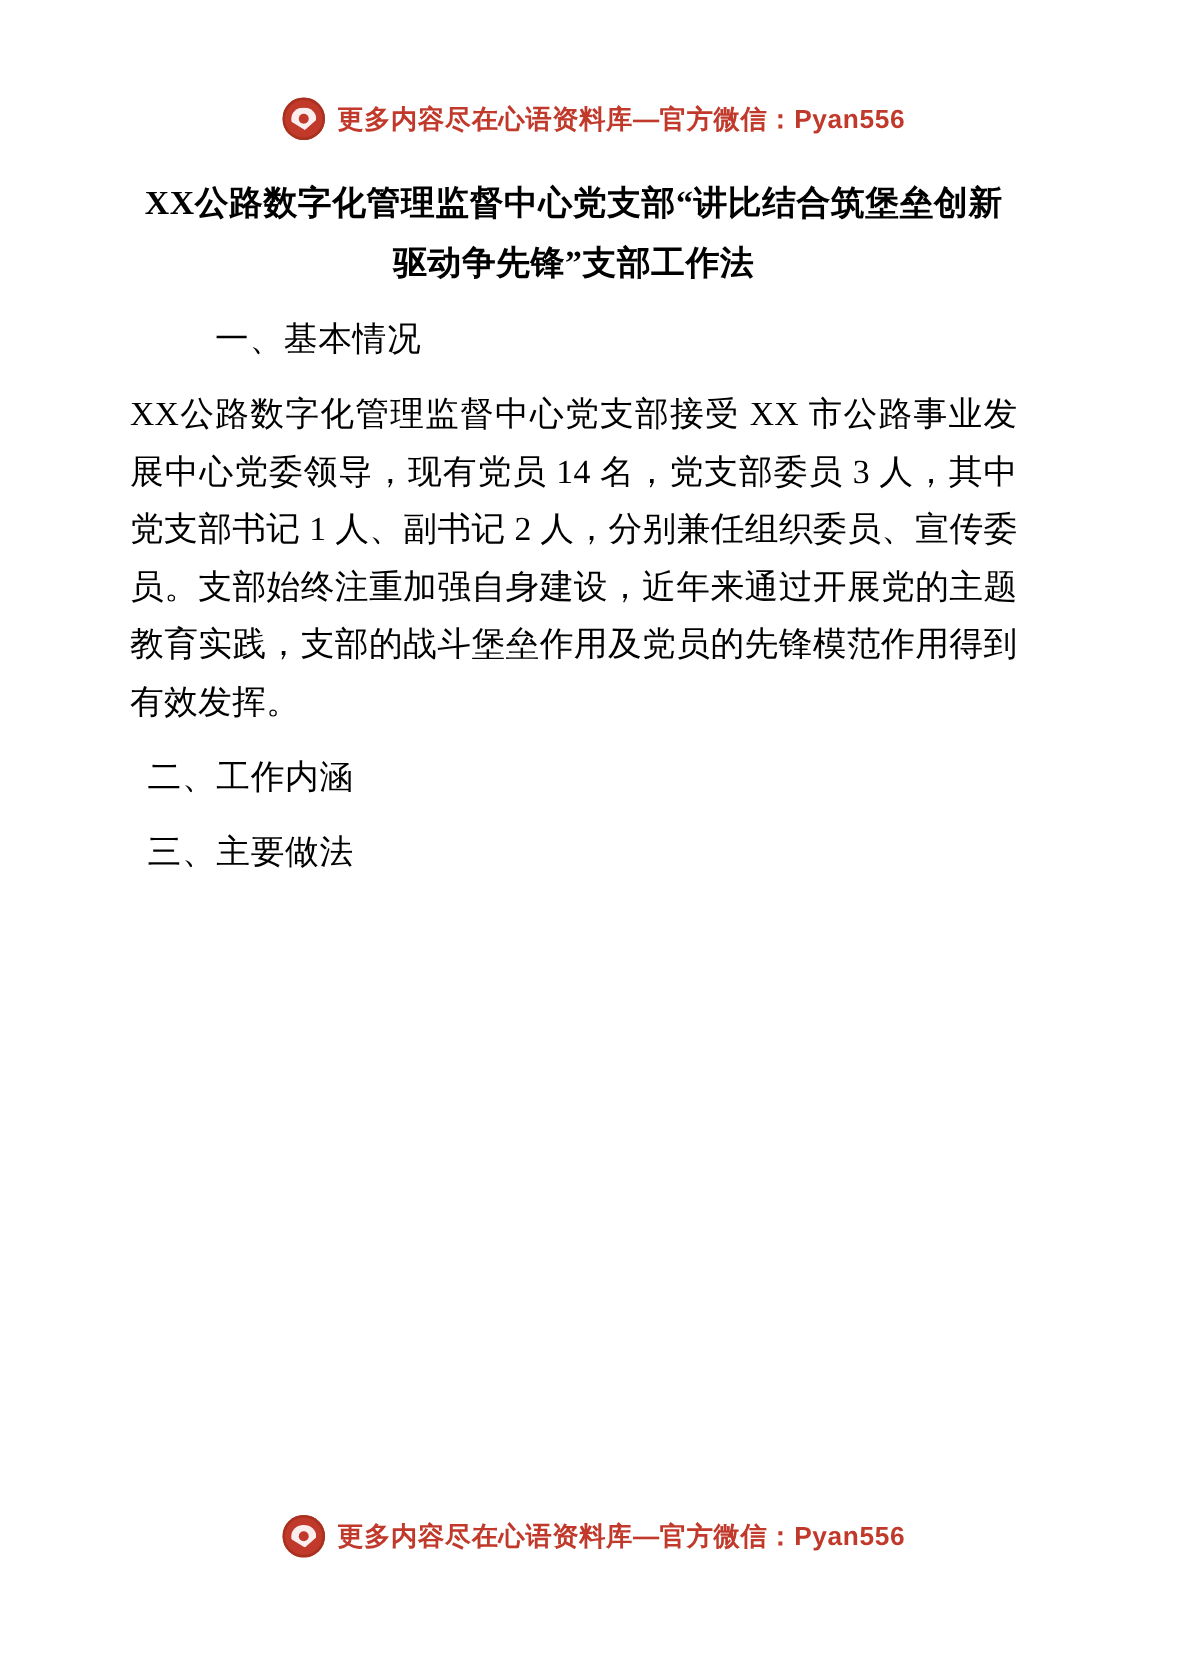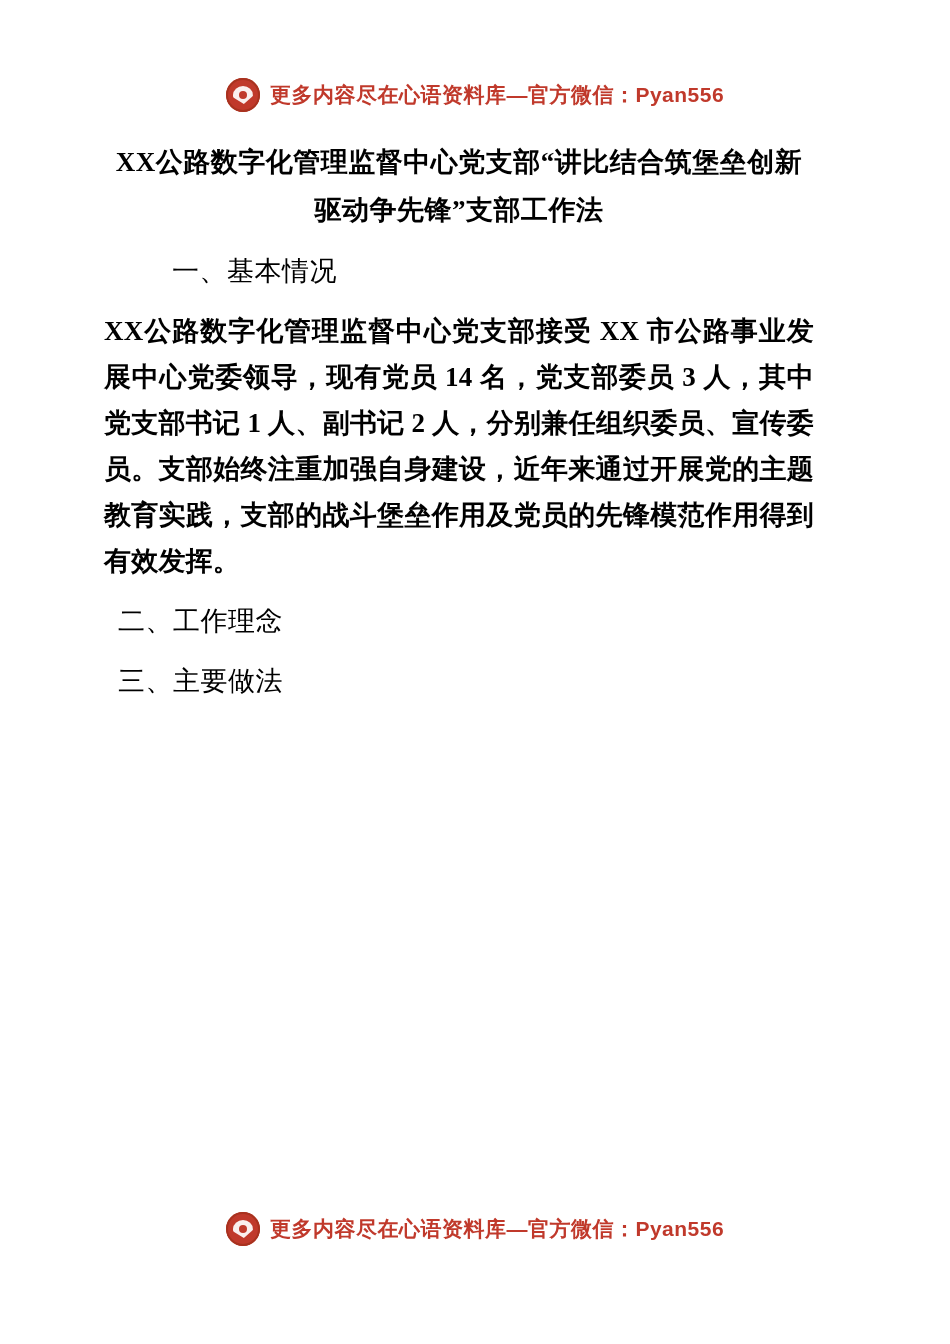--- a/index.html
+++ b/index.html
@@ -105,21 +105,20 @@
   .section-heading.indent {
     text-indent: 2em;
   }
   p.para {
     font-size: 27px;
     line-height: 46px;
     margin: 0;
     text-align: justify;
     text-justify: inter-ideograph;
     letter-spacing: .2px;
-    font-weight: bold;
   }
   p.para.indent {
     text-indent: 1em;
   }
 </style>
 </head>
 <body>
 
 <div class="page">
 
@@ -128,21 +127,21 @@
     <div class="wm-text">更多内容尽在心语资料库—官方微信：Pyan556</div>
   </div>
 
   <div class="doc">
 
     <h1 class="doc-title">XX公路数字化管理监督中心党支部“讲比结合筑堡垒创新驱动争先锋”支部工作法</h1>
 
     <p class="section-heading indent">一、基本情况</p>
     <p class="para">XX公路数字化管理监督中心党支部接受 XX 市公路事业发展中心党委领导，现有党员 14 名，党支部委员 3 人，其中党支部书记 1 人、副书记 2 人，分别兼任组织委员、宣传委员。支部始终注重加强自身建设，近年来通过开展党的主题教育实践，支部的战斗堡垒作用及党员的先锋模范作用得到有效发挥。</p>
 
-    <p class="section-heading">二、工作理念</p>
+    <p class="section-heading">二、工作内涵</p>
 
     <p class="section-heading">三、主要做法</p>
 
   </div>
 
   <div class="watermark bottom">
     <div class="wm-logo"></div>
     <div class="wm-text">更多内容尽在心语资料库—官方微信：Pyan556</div>
   </div>
 

